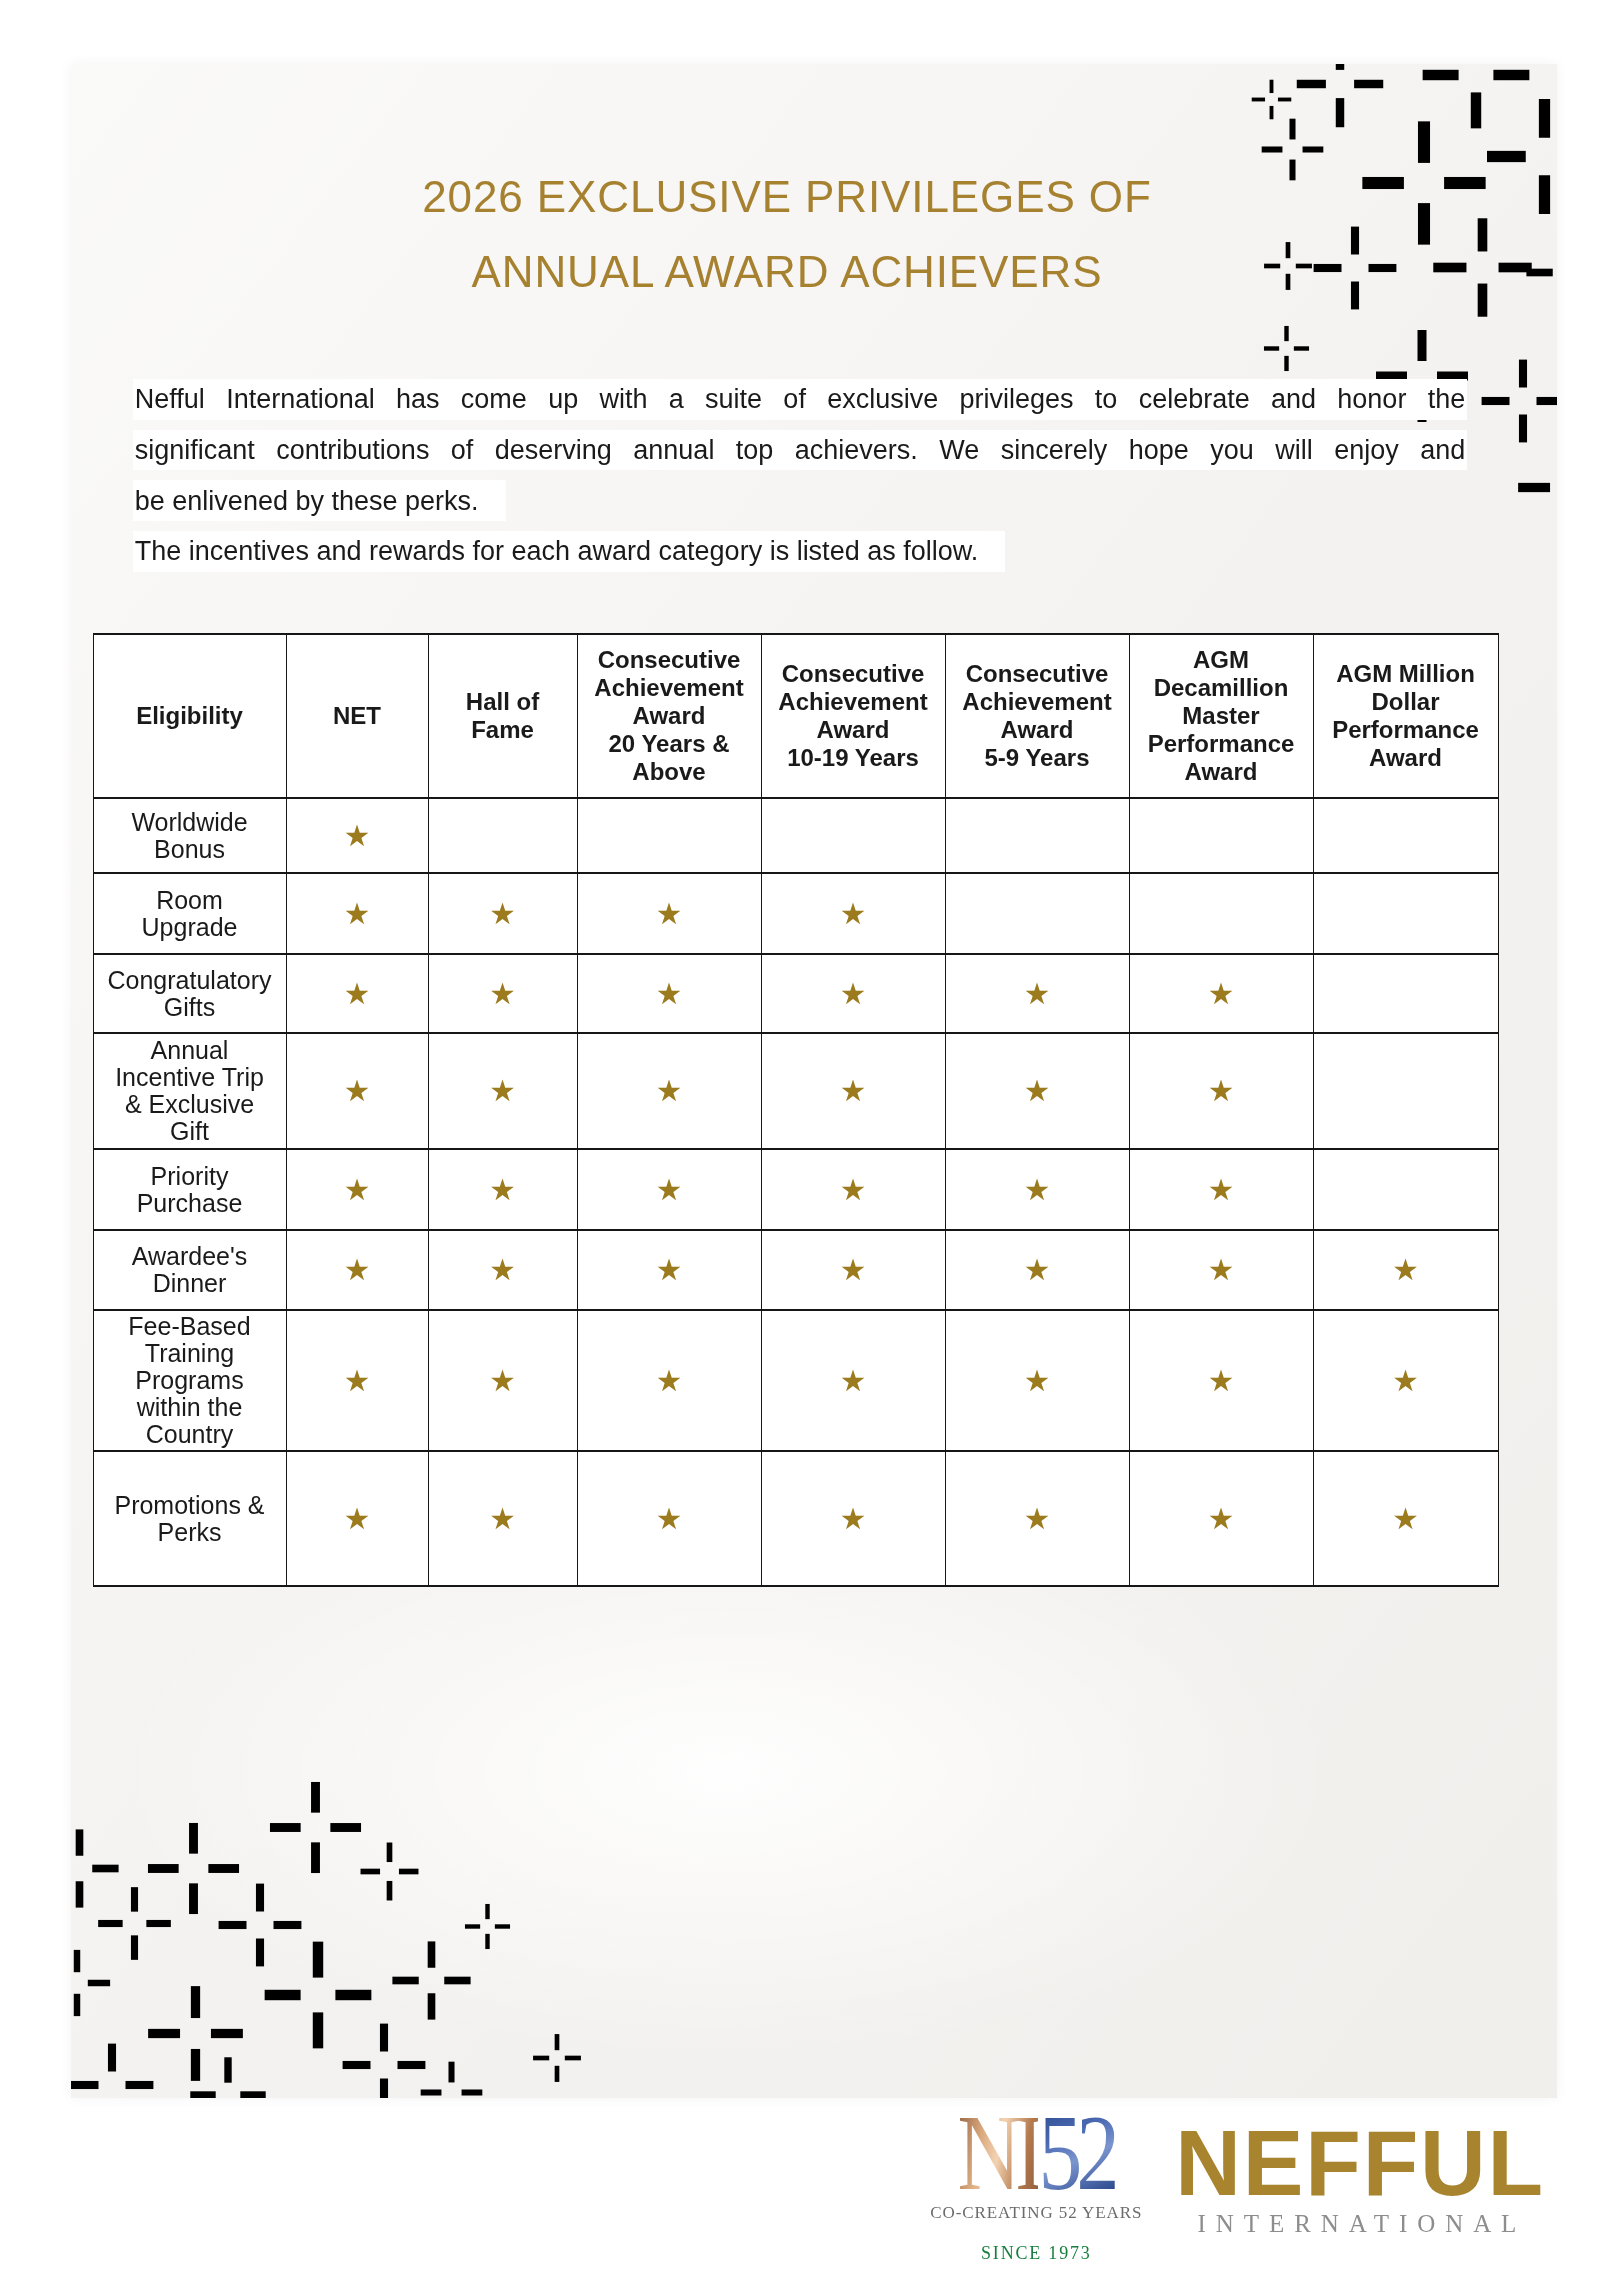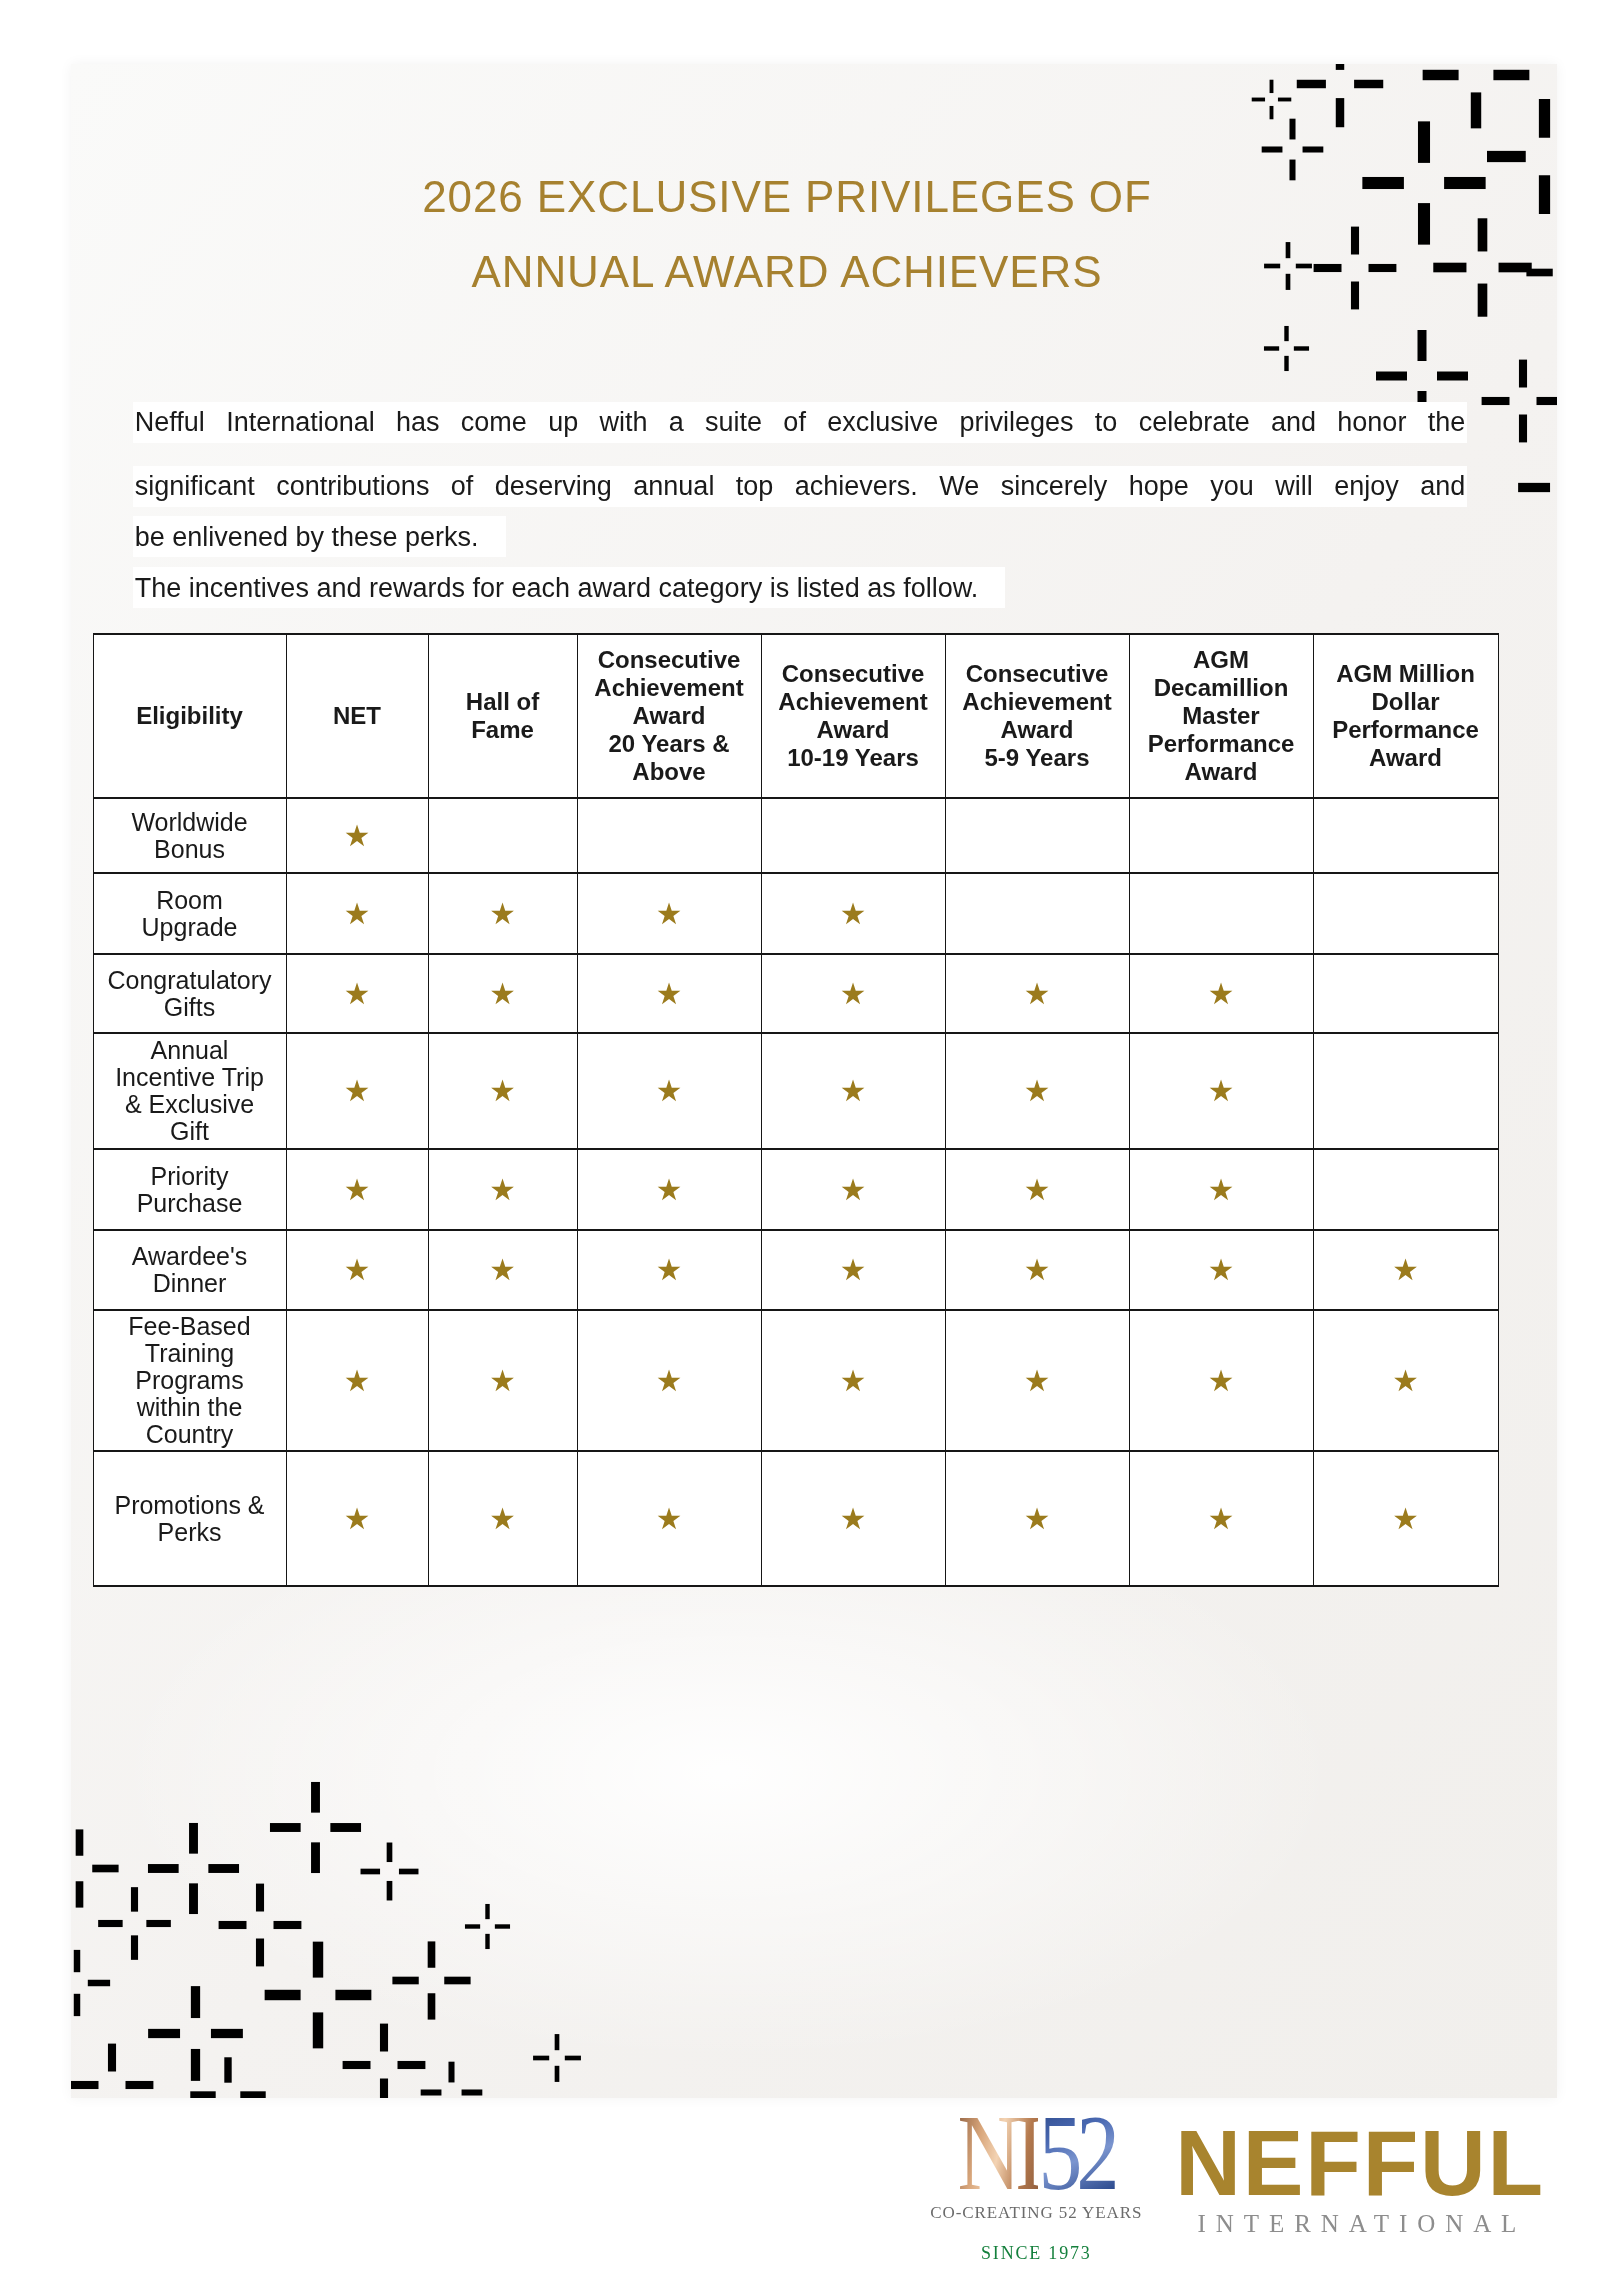--- a/index.html
+++ b/index.html
@@ -23,21 +23,21 @@
     position:absolute;left:62px;top:95px;width:1308px;
     text-align:center;font-weight:normal;font-size:44px;line-height:75px;
     color:#a6812f;letter-spacing:0.9px;
   }
   
   .intro{position:absolute;left:62px;top:315px;width:1334px;font-size:27px;}
   .intro .line{
     display:block;background:#ffffff;line-height:30px;
     padding:5.4px 1.8px;margin-bottom:9.9px;white-space:nowrap;
   }
-  .intro .line.just{white-space:normal;text-align:justify;text-align-last:justify;margin-top:23px;}
+  .intro .line.just{white-space:normal;text-align:justify;text-align-last:justify;}
   .intro .line.fit{display:table;padding-right:27px;}
   
   table.priv{
     position:absolute;left:21.5px;top:569px;border-collapse:collapse;
     table-layout:fixed;width:1406px;background:#ffffff;
   }
   table.priv th,table.priv td{
     border-left:1.8px solid #161616;border-right:1.8px solid #161616;
     border-top:2.7px solid #161616;border-bottom:2.7px solid #161616;
     text-align:center;vertical-align:middle;padding:0 5.4px;

